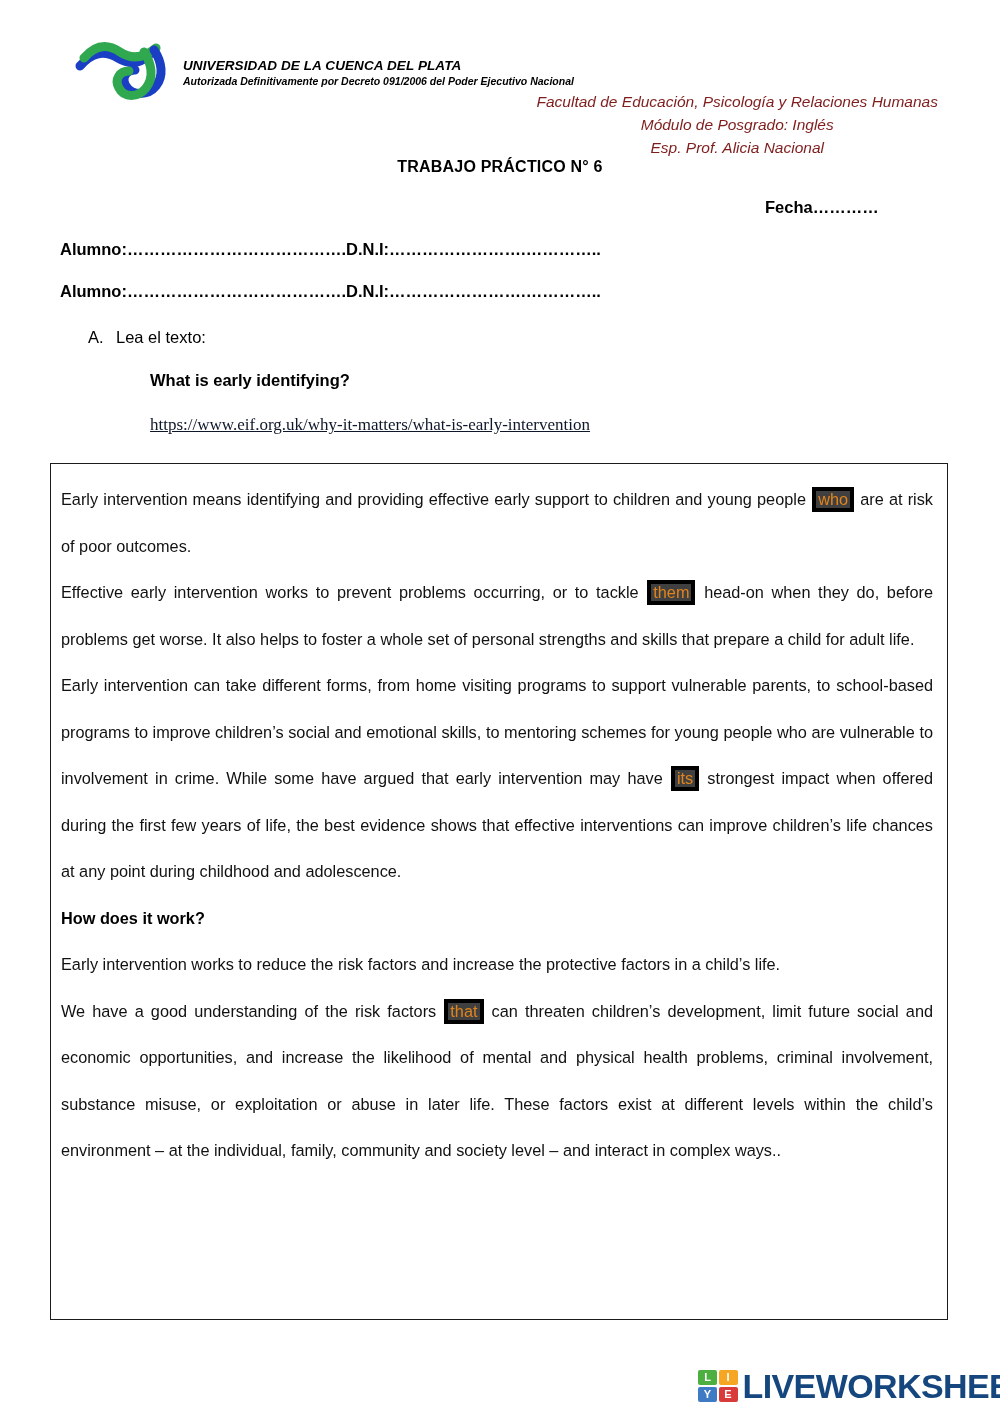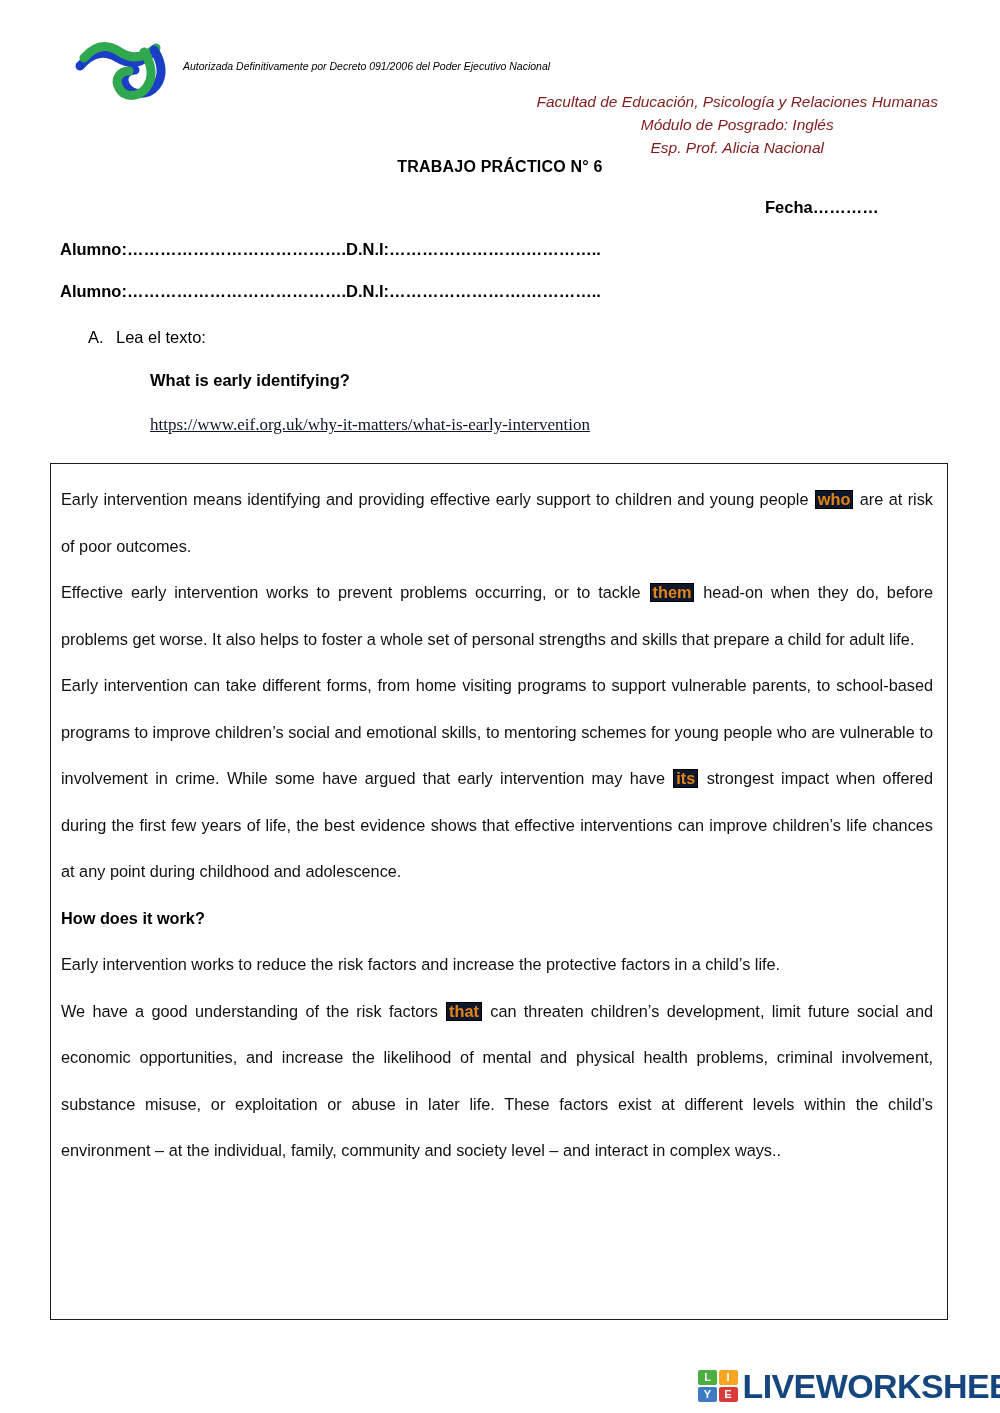--- a/index.html
+++ b/index.html
@@ -39,21 +39,21 @@
   .uni-name {
     font-size: 13.5px;
     font-weight: bold;
     font-style: italic;
     letter-spacing: 0.1px;
     line-height: 15px;
     white-space: nowrap;
   }
   .uni-sub {
     font-size: 10.5px;
-    font-weight: normal;
+    font-weight: bold;
     font-style: italic;
     line-height: 14px;
     white-space: nowrap;
     margin-top: 1px;
   }
   .faculty-block {
     position: absolute;
     right: 62px;
     top: 90px;
     text-align: center;
@@ -149,24 +149,24 @@
     text-align: left;
   }
   .subhead {
     font-size: 16.3px;
     line-height: 46.5px;
     font-weight: bold;
     margin: 0;
   }
   .hl {
     color: #E2841B;
-    font-weight: bold;
-    border: 1px solid #000000;
+    font-weight: normal;
+    border: 4px solid #000000;
     padding: 0 2px 1px 2px;
-    background: #0f172a;
+    background: #404040;
     line-height: 1;
     display: inline-block;
     margin: 0 1px;
   }
 
   
   .lw-logo {
     position: absolute;
     left: 698px;
     top: 1366px;
@@ -208,20 +208,21 @@
   <div class="logo">
     <svg viewBox="0 0 104 66" width="104" height="66" aria-hidden="true">
       <path d="M6,30 C18,16 30,14 44,22 C56,29 66,28 76,18" fill="none" stroke="#1a3fc4" stroke-width="9" stroke-linecap="round"></path>
       <path d="M10,22 C22,8 34,8 46,16 C58,24 70,22 82,12" fill="none" stroke="#2fa84f" stroke-width="9" stroke-linecap="round"></path>
       <path d="M80,14 C88,26 90,40 82,50 C74,60 58,60 52,50 C47,42 52,34 61,34" fill="none" stroke="#1a3fc4" stroke-width="9" stroke-linecap="round"></path>
       <path d="M70,16 C78,28 80,42 72,52 C64,62 50,62 45,52 C40,43 46,35 55,35" fill="none" stroke="#2fa84f" stroke-width="9" stroke-linecap="round"></path>
     </svg>
   </div>
 
   <div class="uni-block">
+    <div class="uni-name">UNIVERSIDAD DE LA CUENCA DEL PLATA</div>
     <div class="uni-sub">Autorizada Definitivamente por Decreto 091/2006 del Poder Ejecutivo Nacional</div>
   </div>
 
   <div class="faculty-block">
     <div>Facultad de Educación, Psicología y Relaciones Humanas</div>
     <div>Módulo de Posgrado: Inglés</div>
     <div>Esp. Prof. Alicia Nacional</div>
   </div>
 </div>
 

